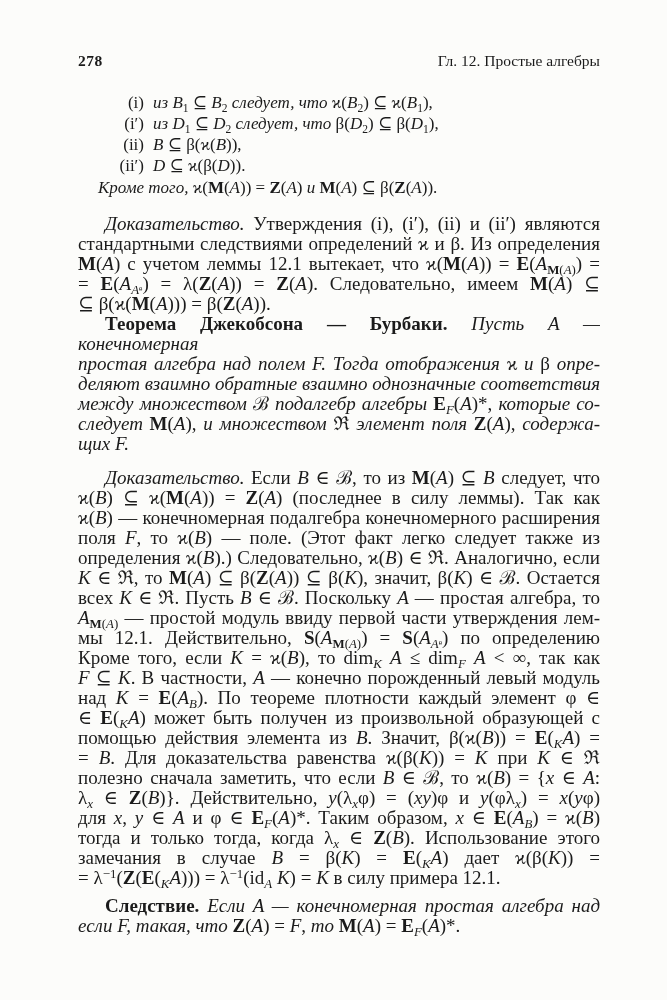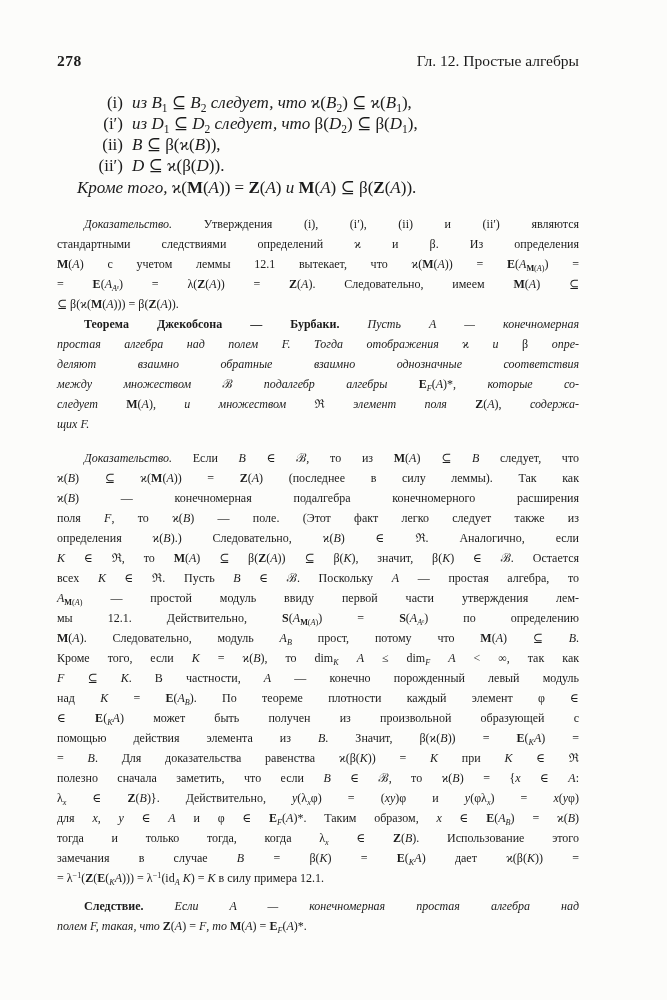--- a/index.html
+++ b/index.html
@@ -10,21 +10,21 @@
   }
   .page {
     position:relative;
     width:667px; height:1000px;
     background:#fcfcfa;
     color:#1b1b1b;
     overflow:hidden;
   }
   .content {
     position:absolute;
-    left:57px; top:52px;
+    left:78px; top:52px;
     width:522px;
   }
   .pagehead {
     display:flex;
     justify-content:space-between;
     align-items:baseline;
     font-size:15.5px;
   }
   .pagehead .pnum { font-weight:bold; letter-spacing:.5px; }
   .pagehead .rtitle { font-weight:normal; }
@@ -38,21 +38,21 @@
   .props .lbl {
     display:inline-block;
     width:44px;
     text-align:right;
     margin-right:9px;
     font-style:normal;
   }
   .props .foot { padding-left:20px; margin-top:1px; }
 
   .para {
-    font-size:12px;
+    font-size:19px;
     line-height:20px;
     margin:0;
   }
   .p1   { margin-top:16px; }
   .thm  { }
   .p2   { margin-top:14px; }
   .cor  { margin-top:8px; }
 
   .tl { text-align:justify; text-align-last:justify; }
   .tl.tl-last { text-align-last:left; }
@@ -110,34 +110,33 @@
     <div class="para p2">
         <div class="tl tl-first"><i>Доказательство.</i> Если <i>B</i> ∈ ℬ, то из <b>M</b>(<i>A</i>) ⊆ <i>B</i> следует, что</div>
         <div class="tl">ϰ(<i>B</i>) ⊆ ϰ(<b>M</b>(<i>A</i>)) = <b>Z</b>(<i>A</i>) (последнее в силу леммы). Так как</div>
         <div class="tl">ϰ(<i>B</i>) — конечномерная подалгебра конечномерного расширения</div>
         <div class="tl">поля <i>F</i>, то ϰ(<i>B</i>) — поле. (Этот факт легко следует также из</div>
         <div class="tl">определения ϰ(<i>B</i>).) Следовательно, ϰ(<i>B</i>) ∈ ℜ. Аналогично, если</div>
         <div class="tl"><i>K</i> ∈ ℜ, то <b>M</b>(<i>A</i>) ⊆ β(<b>Z</b>(<i>A</i>)) ⊆ β(<i>K</i>), значит, β(<i>K</i>) ∈ ℬ. Остается</div>
         <div class="tl">всех <i>K</i> ∈ ℜ. Пусть <i>B</i> ∈ ℬ. Поскольку <i>A</i> — простая алгебра, то</div>
         <div class="tl"><i>A</i><sub><b>M</b>(<i>A</i>)</sub> — простой модуль ввиду первой части утверждения лем-</div>
         <div class="tl">мы 12.1. Действительно, <b>S</b>(<i>A</i><sub><b>M</b>(<i>A</i>)</sub>) = <b>S</b>(<i>A</i><sub><i>A</i>ᵉ</sub>) по определению</div>
-        <div class="tl"><b>M</b>(<i>A</i>). Следовательно, модуль <i>A</i><sub><i>B</i></sub> прост, потому что <b>M</b>(<i>A</i>) ⊆ <i>B</i>.</div>
         <div class="tl">Кроме того, если <i>K</i> = ϰ(<i>B</i>), то dim<sub><i>K</i></sub> <i>A</i> ≤ dim<sub><i>F</i></sub> <i>A</i> &lt; ∞, так как</div>
         <div class="tl"><i>F</i> ⊆ <i>K</i>. В частности, <i>A</i> — конечно порожденный левый модуль</div>
         <div class="tl">над <i>K</i> = <b>E</b>(<i>A</i><sub><i>B</i></sub>). По теореме плотности каждый элемент φ ∈</div>
         <div class="tl">∈ <b>E</b>(<sub><i>K</i></sub><i>A</i>) может быть получен из произвольной образующей с</div>
         <div class="tl">помощью действия элемента из <i>B</i>. Значит, β(ϰ(<i>B</i>)) = <b>E</b>(<sub><i>K</i></sub><i>A</i>) =</div>
         <div class="tl">= <i>B</i>. Для доказательства равенства ϰ(β(<i>K</i>)) = <i>K</i> при <i>K</i> ∈ ℜ</div>
         <div class="tl">полезно сначала заметить, что если <i>B</i> ∈ ℬ, то ϰ(<i>B</i>) = {<i>x</i> ∈ <i>A</i>:</div>
         <div class="tl">λ<sub><i>x</i></sub> ∈ <b>Z</b>(<i>B</i>)}. Действительно, <i>y</i>(λ<sub><i>x</i></sub>φ) = (<i>xy</i>)φ и <i>y</i>(φλ<sub><i>x</i></sub>) = <i>x</i>(<i>y</i>φ)</div>
         <div class="tl">для <i>x</i>, <i>y</i> ∈ <i>A</i> и φ ∈ <b>E</b><sub><i>F</i></sub>(<i>A</i>)*. Таким образом, <i>x</i> ∈ <b>E</b>(<i>A</i><sub><i>B</i></sub>) = ϰ(<i>B</i>)</div>
         <div class="tl">тогда и только тогда, когда λ<sub><i>x</i></sub> ∈ <b>Z</b>(<i>B</i>). Использование этого</div>
         <div class="tl">замечания в случае <i>B</i> = β(<i>K</i>) = <b>E</b>(<sub><i>K</i></sub><i>A</i>) дает ϰ(β(<i>K</i>)) =</div>
         <div class="tl tl-last">= λ<sup>−1</sup>(<b>Z</b>(<b>E</b>(<sub><i>K</i></sub><i>A</i>))) = λ<sup>−1</sup>(id<sub><i>A</i></sub> <i>K</i>) = <i>K</i> в силу примера 12.1.</div>
       </div>
 
     <div class="para cor">
         <div class="tl tl-first"><b>Следствие.</b> <i>Если A — конечномерная простая алгебра над</i></div>
-        <div class="tl tl-last"><i>полем F, такая, что</i> <b>Z</b>(<i>A</i>) = <i>F</i>, <i>то</i> <b>M</b>(<i>A</i>) = <b>E</b><sub><i>F</i></sub>(<i>A</i>)*.</div>
+        <div class="tl tl-last"><i>если F, такая, что</i> <b>Z</b>(<i>A</i>) = <i>F</i>, <i>то</i> <b>M</b>(<i>A</i>) = <b>E</b><sub><i>F</i></sub>(<i>A</i>)*.</div>
       </div>
 
   </div>
 </div>
 
 </body></html>

